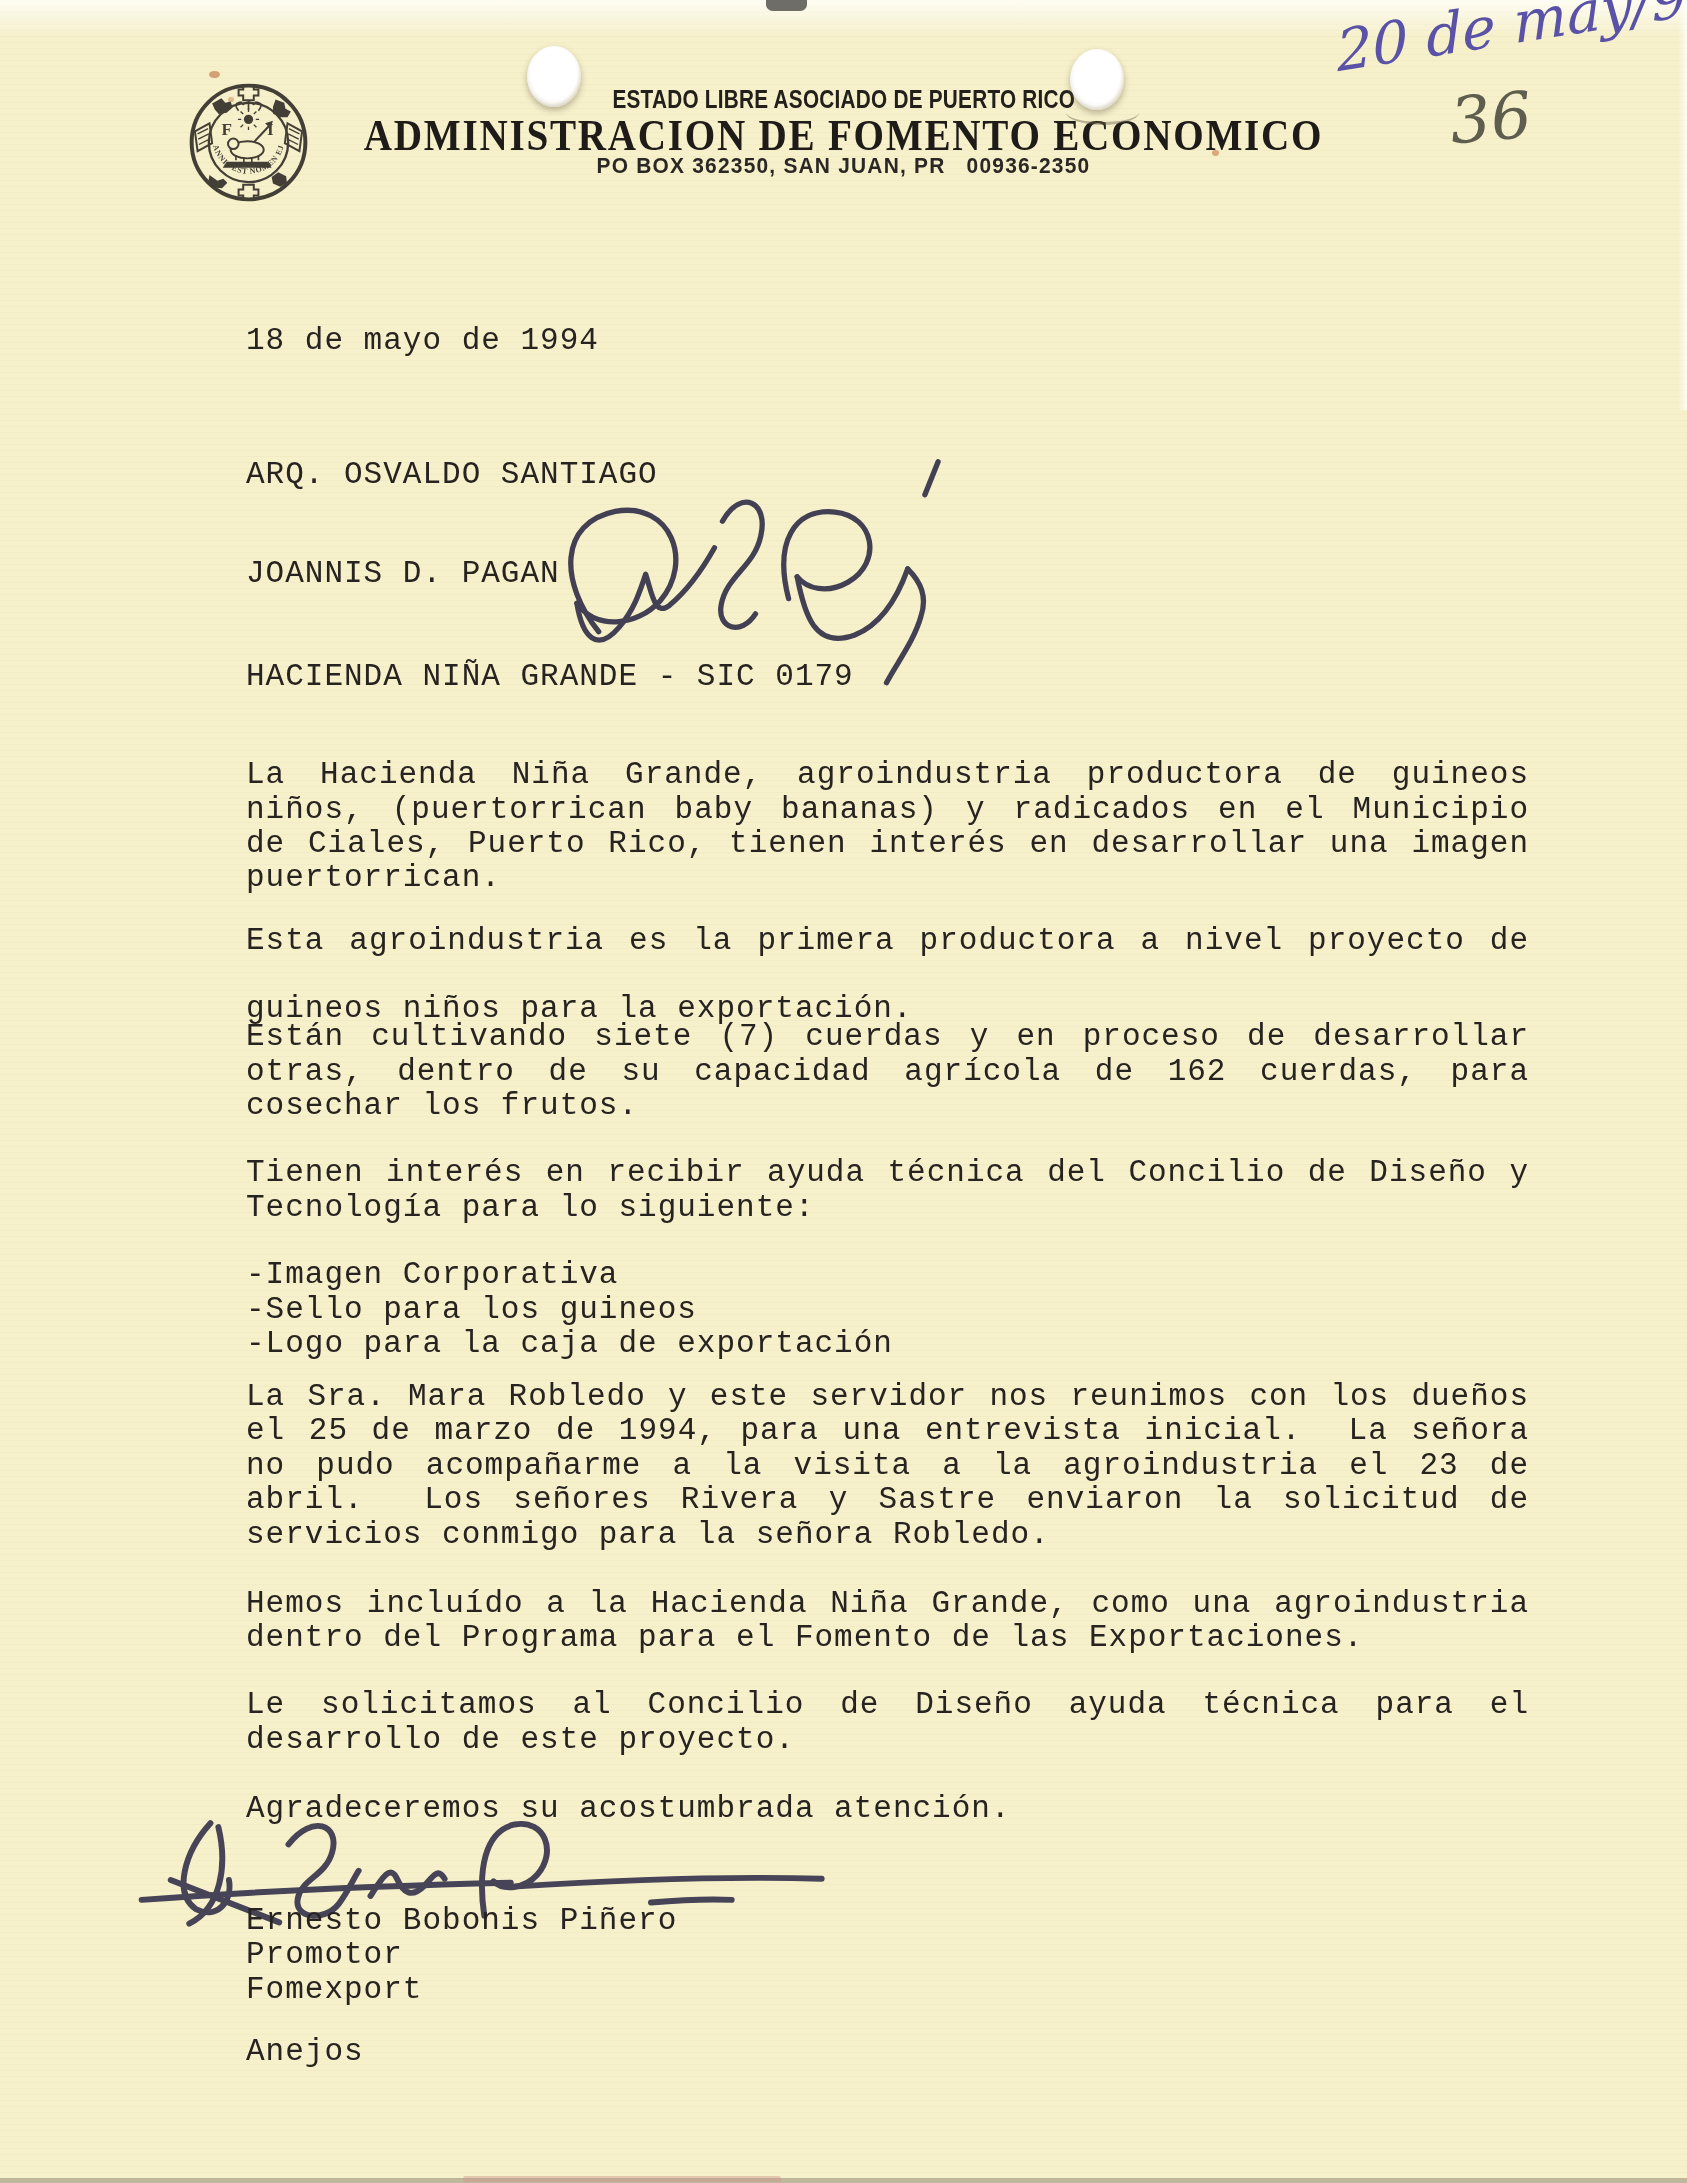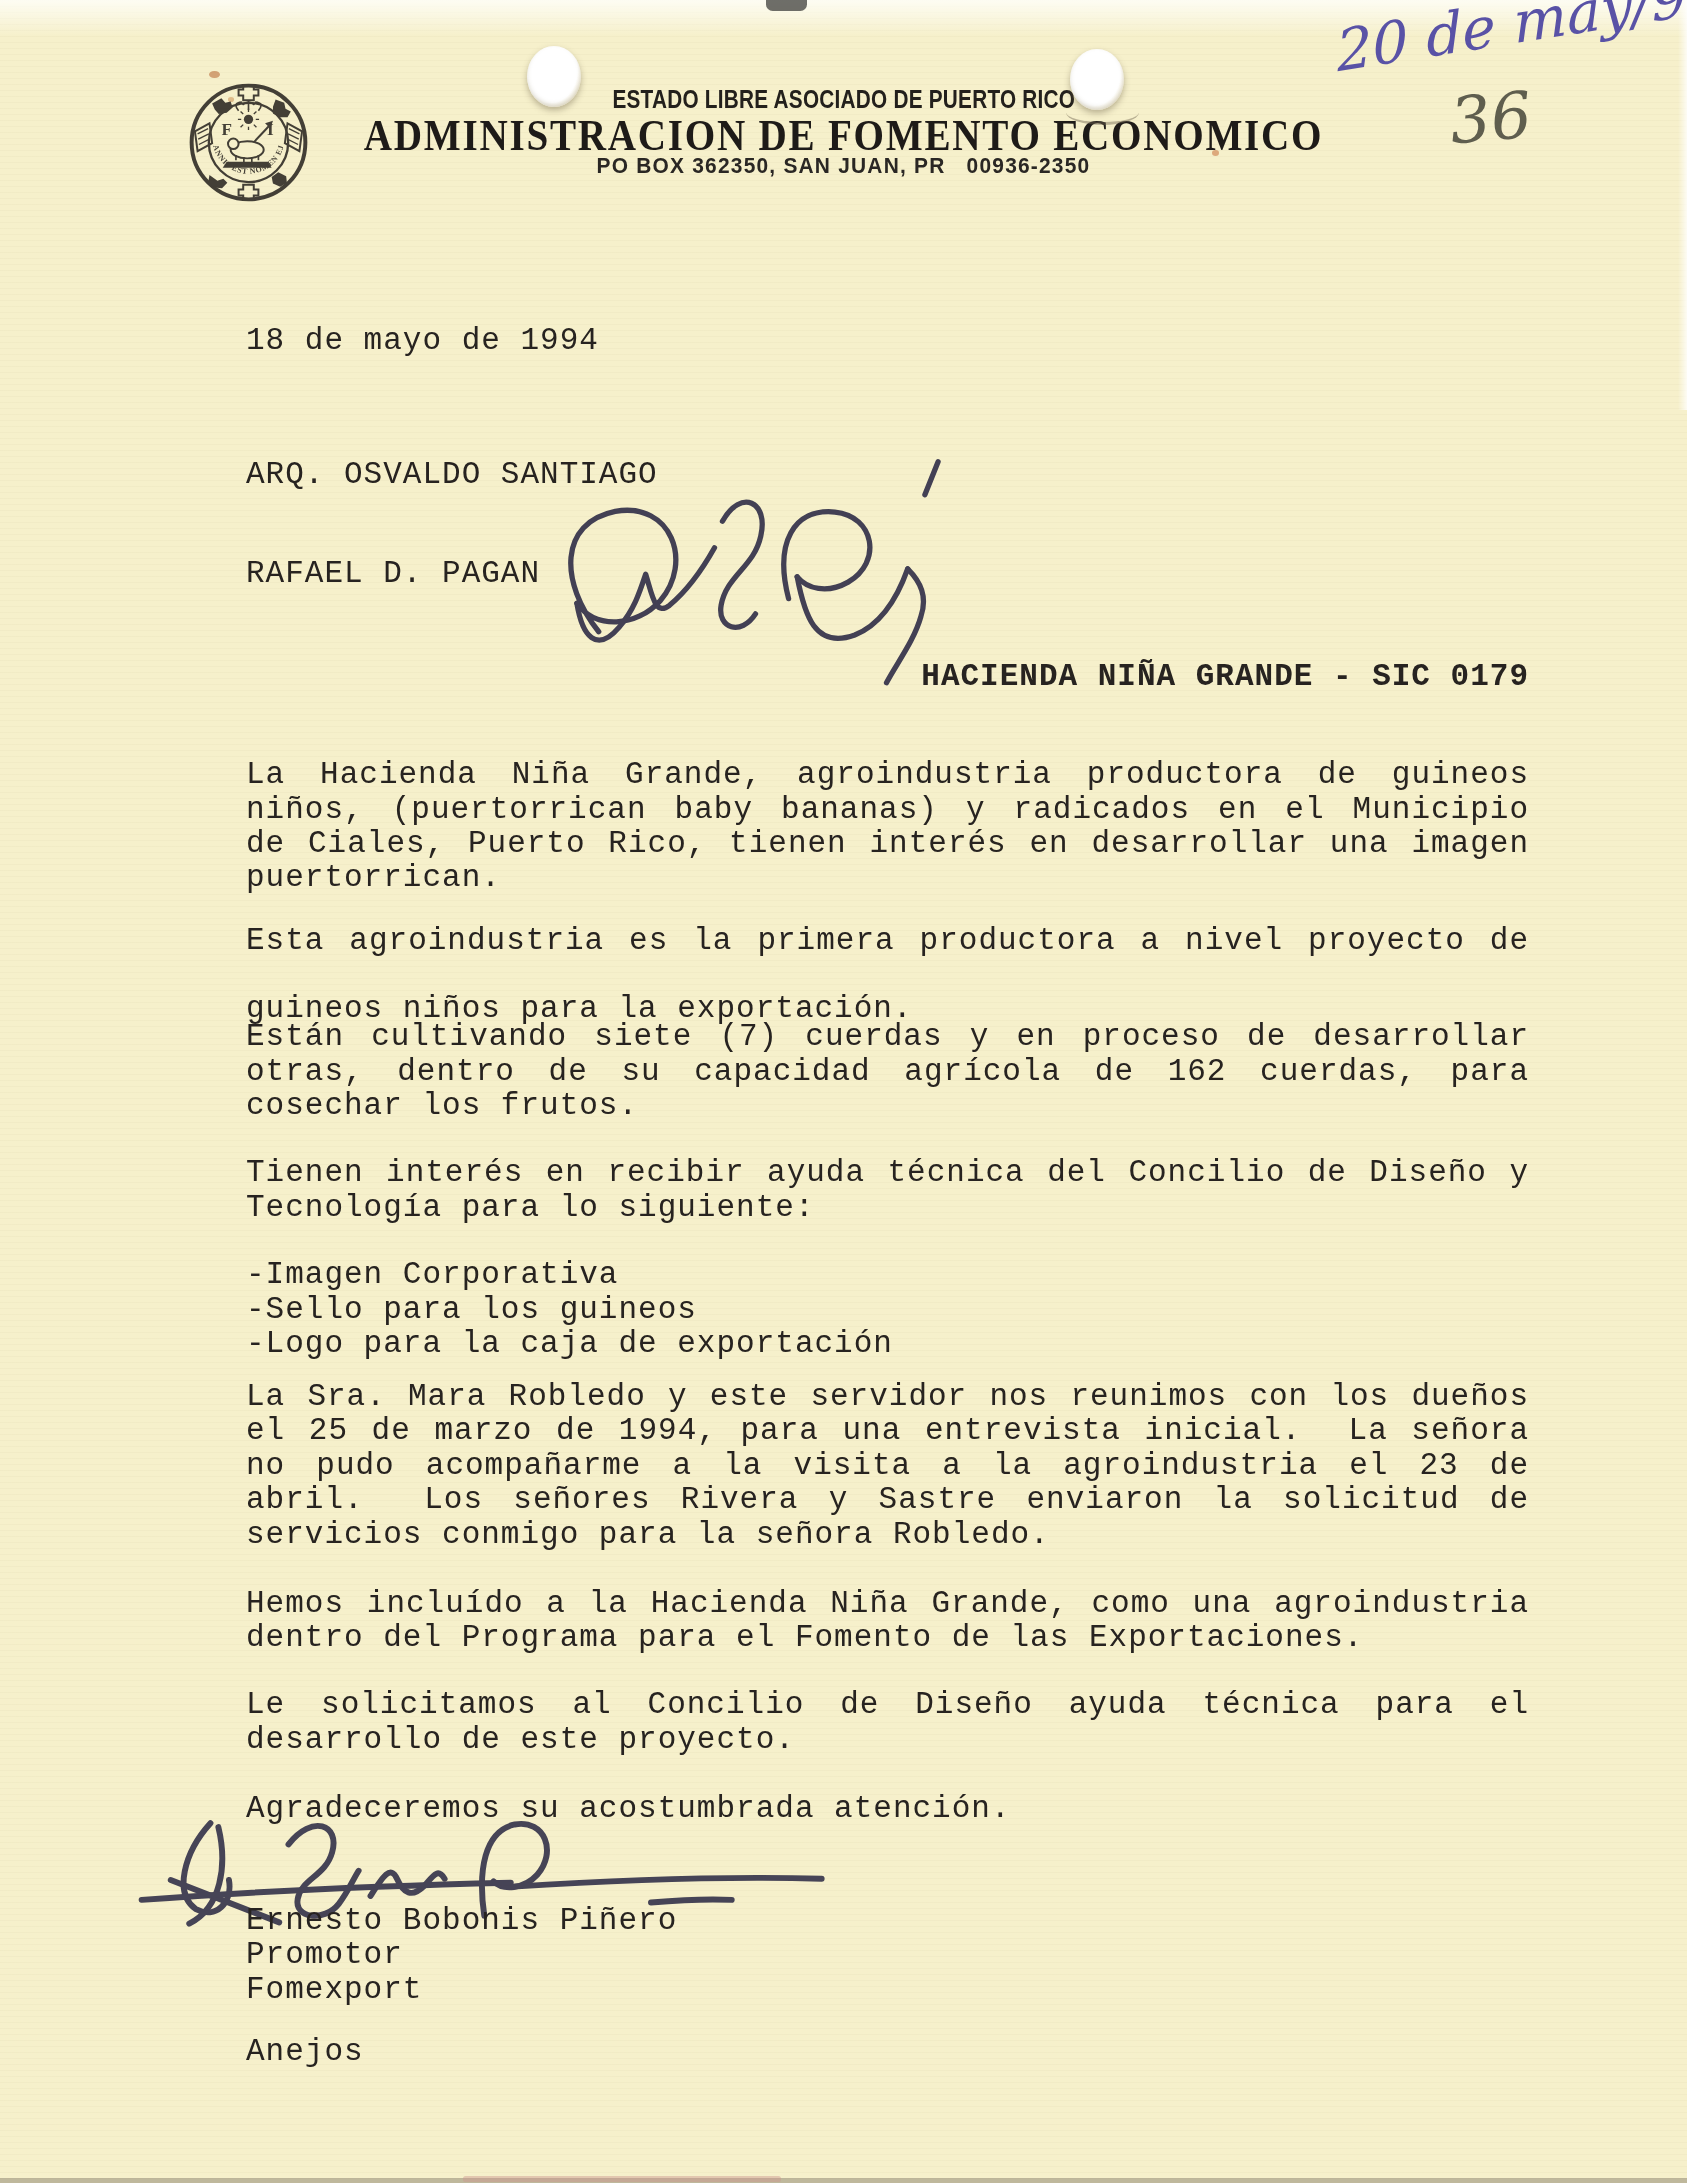--- a/index.html
+++ b/index.html
@@ -32,21 +32,21 @@
   .hole{position:absolute;background:radial-gradient(ellipse at 45% 40%,#ffffff 62%,#f2ecda 75%,rgba(246,240,203,0) 78%);
     border-radius:50%;box-shadow:0 3.3px 6px rgba(110,100,75,.45), inset 0 -2.6px 4px rgba(140,130,100,.25);z-index:6;}
   .hole-left{left:527px;top:46px;width:54px;height:61px;}
   .hole-right{left:1070px;top:49px;width:54px;height:61px;}
   .hole-crescent{position:absolute;left:1066px;top:99px;width:73px;height:22.5px;border:0;border-bottom:3.3px solid rgba(110,100,80,.45);border-radius:50%;z-index:6;}
 
   
   .tl{position:absolute;left:202px;width:1283px;height:34px;
     font-size:31px;line-height:34px;letter-spacing:1px;white-space:pre;color:#272320;margin-left:44px;}
   .just{white-space:normal;text-align:justify;text-align-last:justify;text-justify:inter-word;}
-  .bold{font-weight:700;text-align:right;}
+  .bold{font-weight:400;}
 
   
   .hand-date{position:absolute;left:1335px;top:18.5px;width:357px;
     font-family:"DejaVu Serif",serif;font-style:italic;font-size:57px;line-height:64px;
     color:#5952a6;transform:rotate(-9deg) skewX(-6deg);transform-origin:left top;white-space:pre;}
   .hand-num{position:absolute;left:1450px;top:85px;
     font-family:"DejaVu Serif",serif;font-style:italic;font-size:64px;line-height:66px;
     color:#5f5e4e;transform:rotate(-5deg);}
 
   .smudge{position:absolute;left:766px;top:0;width:41px;height:10.6px;background:#4a4a46;border-radius:0 0 6.6px 6.6px;opacity:.8;}
@@ -123,21 +123,21 @@
 
 <div class="hole hole-left"></div>
 <div class="hole hole-right"></div>
 <div class="hole-crescent"></div>
 
 <div class="hand-date">20 de may/94</div>
 <div class="hand-num">36</div>
 
 <div class="tl" style="top:324px">18 de mayo de 1994</div>
 <div class="tl" style="top:458px">ARQ. OSVALDO SANTIAGO</div>
-<div class="tl" style="top:557px">RAFAEL D. PAGAN</div>
+<div class="tl" style="top:557px">JOANNIS D. PAGAN</div>
 <div class="tl bold" style="top:660px">HACIENDA NIÑA GRANDE - SIC 0179</div>
 
 <div class="tl just" style="top:758px">La Hacienda Niña Grande, agroindustria productora de guineos</div>
 <div class="tl just" style="top:793px">niños, (puertorrican baby bananas) y radicados en el Municipio</div>
 <div class="tl just" style="top:827px">de Ciales, Puerto Rico, tienen interés en desarrollar una imagen</div>
 <div class="tl" style="top:861px">puertorrican.</div>
 
 <div class="tl just" style="top:924px">Esta agroindustria es la primera productora a nivel proyecto de</div>
 <div class="tl" style="top:992px">guineos niños para la exportación.</div>
 

